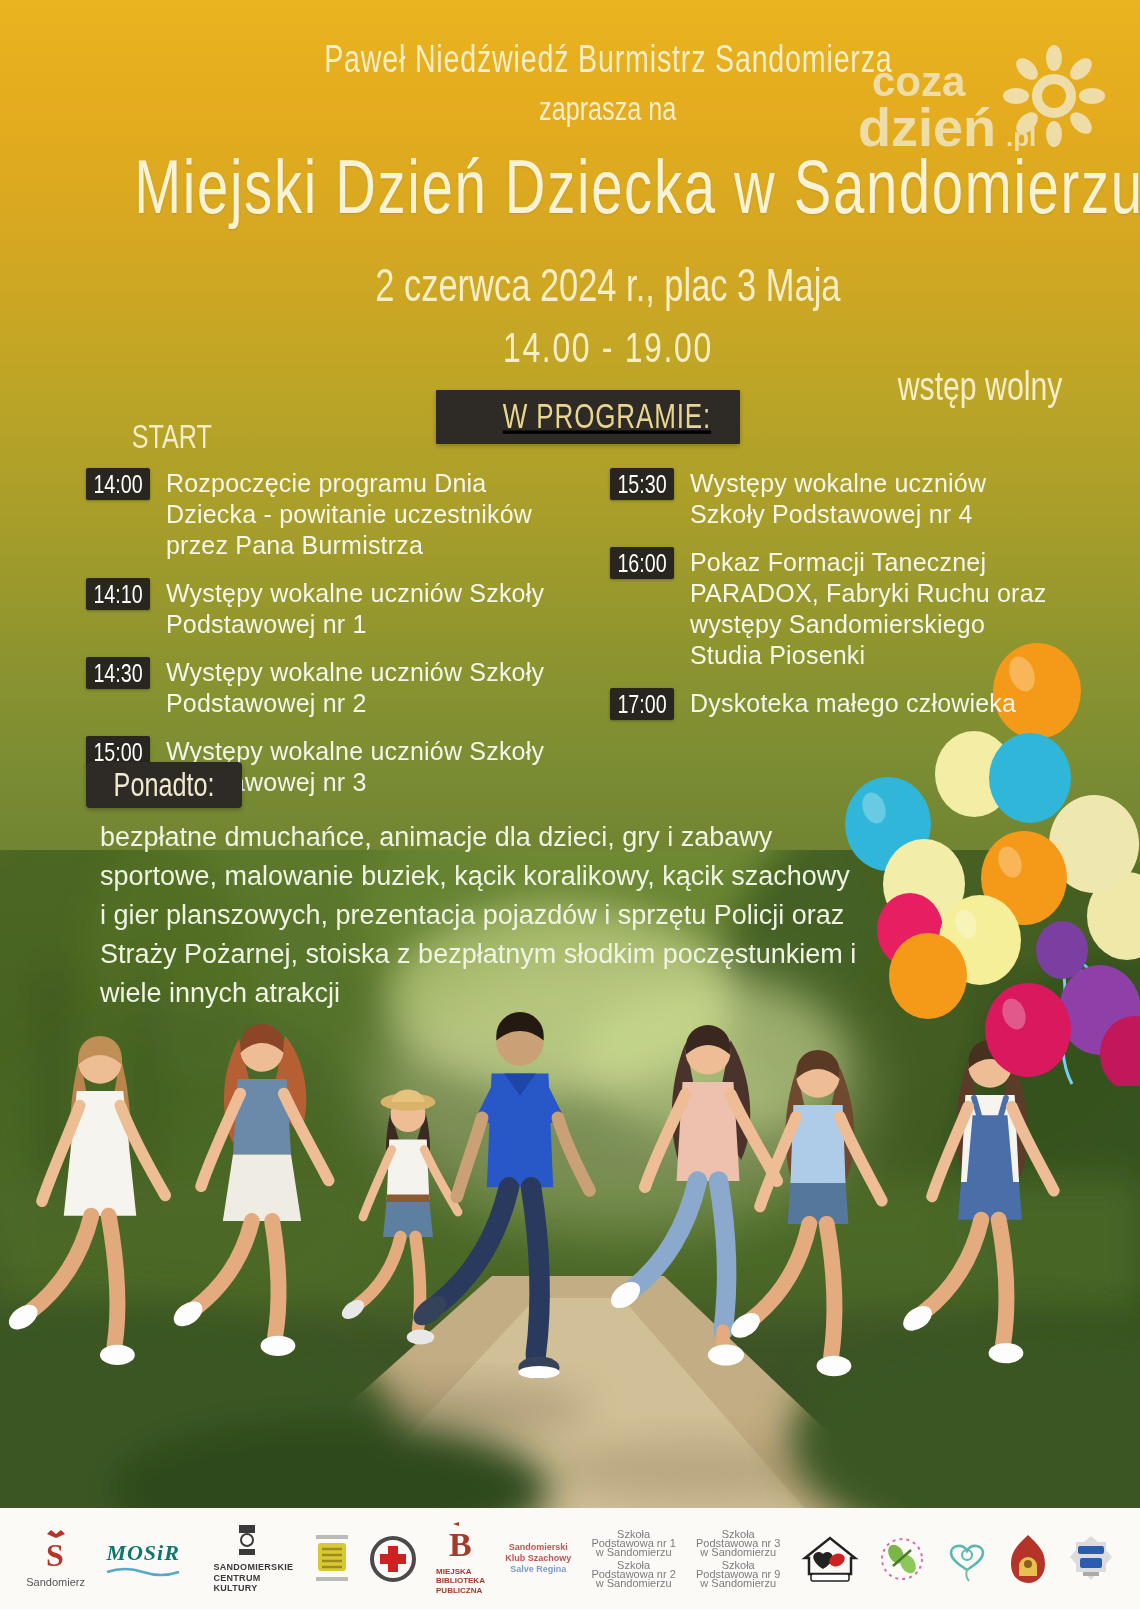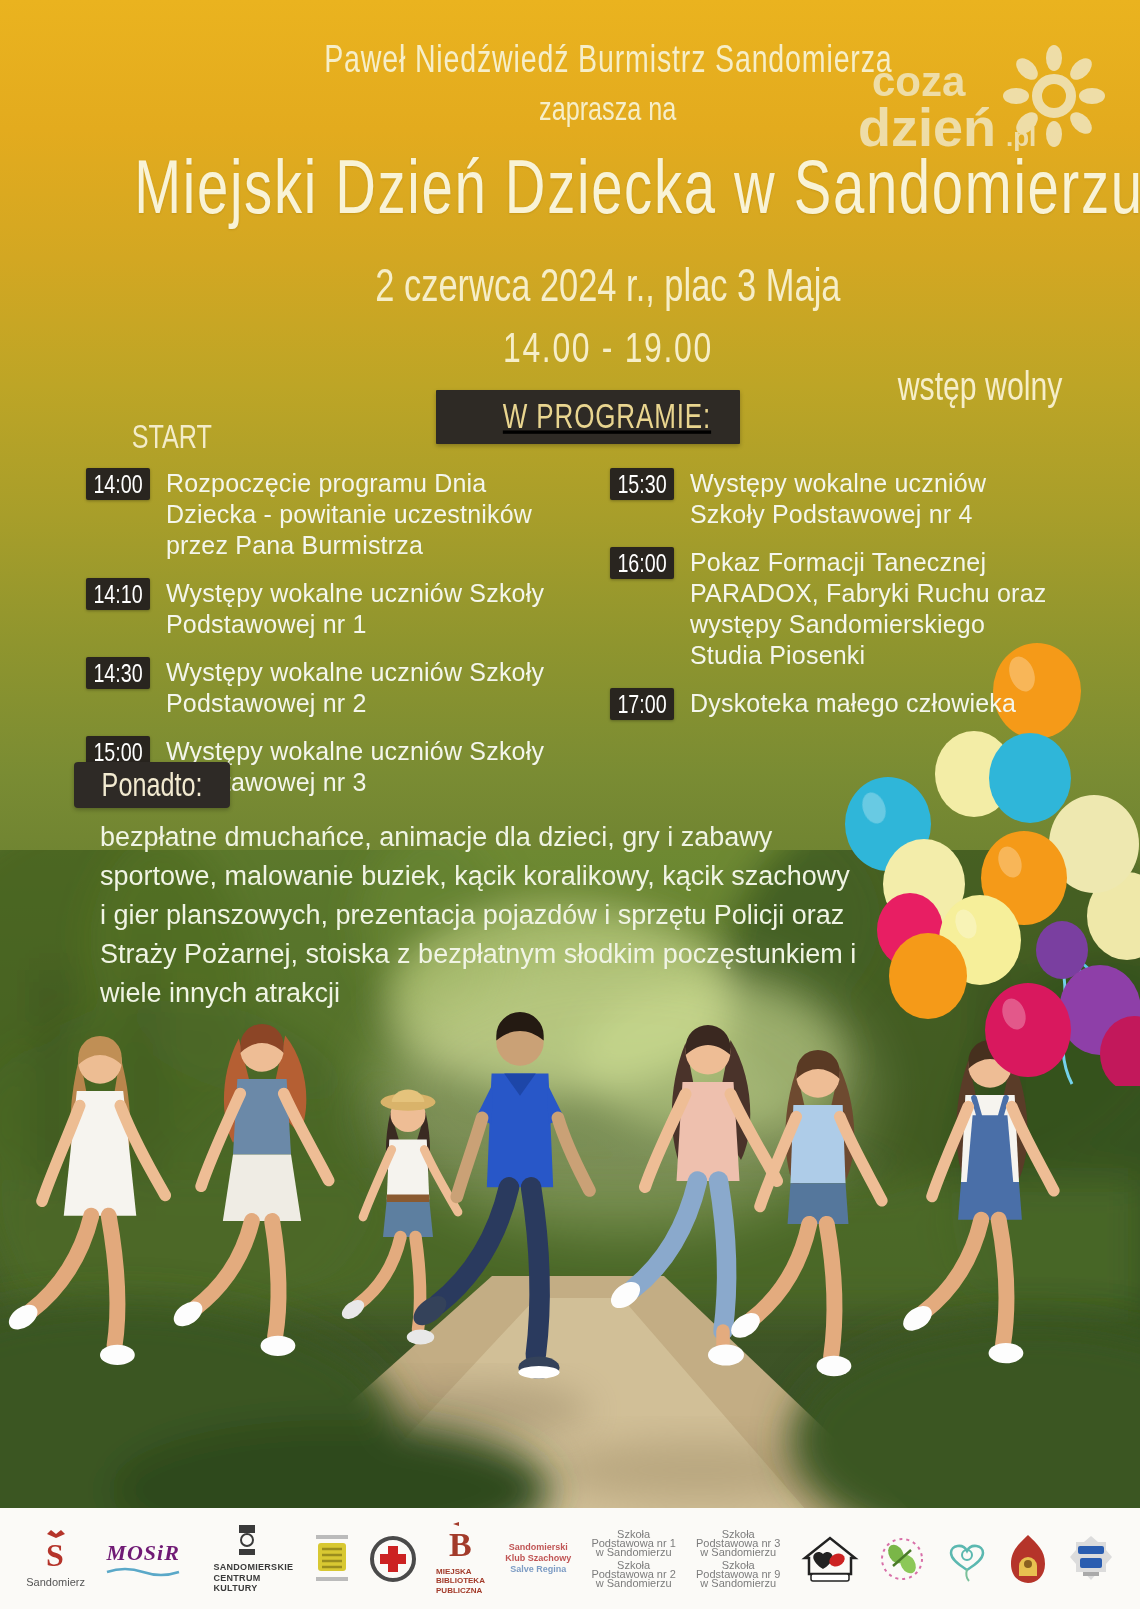--- a/index.html
+++ b/index.html
@@ -30,38 +30,38 @@
   .col{position:absolute;z-index:6;display:flex;flex-direction:column;}
   .col-left{left:86px;top:468px;width:480px;}
   .col-right{left:610px;top:468px;width:450px;}
   .prog-item{display:flex;align-items:flex-start;margin-bottom:17px;}
   .time-badge{flex:0 0 64px;height:32px;background:#29251f;border-radius:2px;margin-right:16px;
     display:flex;align-items:center;justify-content:center;box-shadow:0 1px 3px rgba(0,0,0,.3);}
   .time-badge span{color:#ffffff;font-size:24px;display:inline-block;transform:scale(.82,1.1);letter-spacing:0;}
   .prog-text{color:#f4f6ec;font-size:25px;line-height:31px;letter-spacing:.2px;}
   .col-left .prog-text{max-width:398px;}
   .col-right .prog-text{max-width:368px;}
-  .extras-label{left:74px;top:762px;background:#2e2a26;border-radius:4px;padding:6px 18px;z-index:6;
+  .extras-label{left:86px;top:762px;background:#2e2a26;border-radius:4px;padding:6px 18px;z-index:6;
     box-shadow:0 2px 4px rgba(0,0,0,.25);}
   .extras-label span{color:#f2ead0;font-size:30px;}
   .extras-text{left:62px;top:818px;width:762px;color:#f0f4e4;font-size:27px;line-height:39px;z-index:6;}
   .footer-note{top:1450px;font-size:27px;color:rgba(233,226,203,.85);z-index:7;}
   .scene{position:absolute;left:0;top:850px;width:1140px;height:660px;z-index:2;}
   .balloons{position:absolute;left:822px;top:616px;width:320px;height:470px;z-index:5;}
   .brand{position:absolute;left:858px;top:44px;width:272px;height:120px;z-index:6;opacity:.88;}
   .footer{position:absolute;left:0;top:1508px;width:1140px;height:101px;background:#fbfaf7;z-index:8;
     display:flex;align-items:center;justify-content:space-evenly;padding:0 6px;box-sizing:border-box;}
   .logo{display:flex;flex-direction:column;align-items:center;justify-content:center;text-align:center;}
   .logo-row{display:flex;align-items:center;gap:5px;}
   .tiny{font-size:11px;line-height:9px;color:#7c7c7c;}
   .tiny-red{font-size:9px;line-height:11px;color:#c05555;font-weight:bold;}
   .tiny-blue{font-size:9px;line-height:11px;color:#7d9cc4;font-weight:bold;}
   .sck-text{font-size:9px;line-height:10.5px;font-weight:bold;color:#3a3a3a;text-align:left;letter-spacing:.3px;margin-left:12px;}
   .bib-text{font-size:8px;line-height:9.5px;font-weight:bold;color:#a33b2a;text-align:left;}
-  .mosir{font-family:"Liberation Serif",serif;font-style:italic;font-weight:bold;font-size:22px;color:#701a75;letter-spacing:1px;}
+  .mosir{font-family:"Liberation Serif",serif;font-style:italic;font-weight:bold;font-size:22px;color:#0f766e;letter-spacing:1px;}
   .sand-name{font-size:11px;color:#555;margin-top:2px;}
 </style>
 </head>
 <body>
 
 <div class="poster">
 
   <svg class="scene" viewBox="0 0 1140 660" aria-hidden="true">
     <defs>
       <filter id="b18" x="-40%" y="-40%" width="180%" height="180%">

